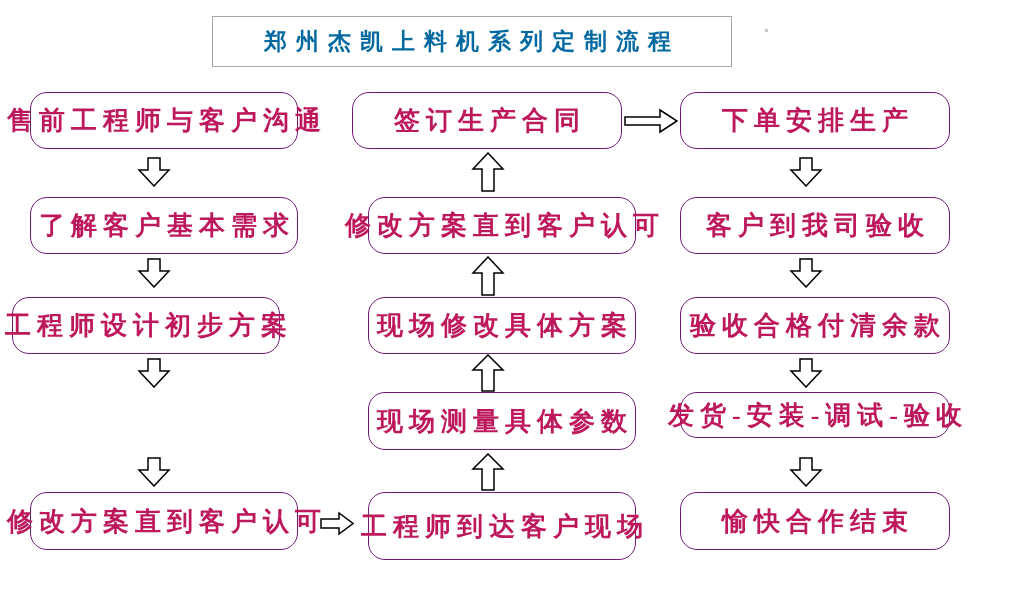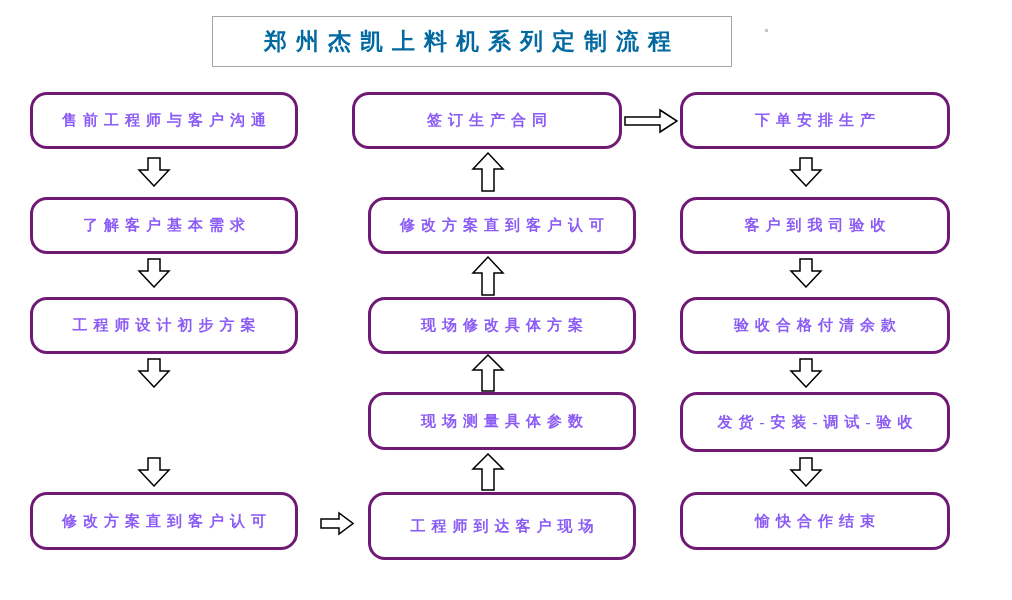--- a/index.html
+++ b/index.html
@@ -10,53 +10,53 @@
   .titlebox{
     position:absolute;left:212px;top:16px;width:518px;height:49px;
     border:1px solid #a6a6a6;background:#fff;
     display:flex;align-items:center;justify-content:center;
   }
   .titletext{
     font-weight:900;font-size:23px;letter-spacing:9px;color:#0369a1;
     font-family:"Liberation Serif", serif;white-space:nowrap;
   }
   .node{
-    position:absolute;background:#ffffff;border:3px solid #701a75;border-radius:17px;
+    position:absolute;background:#ffffff;border:1px solid #701a75;border-radius:17px;
     display:flex;align-items:center;justify-content:center;
-    font-weight:700;font-size:15px;color:#8b5cf6;letter-spacing:6px;
+    font-weight:700;font-size:26px;color:#be185d;letter-spacing:6px;
     text-indent:6px;white-space:nowrap;box-sizing:border-box;
   }
   .arrow{position:absolute;}
   .dot{position:absolute;left:765px;top:29px;width:3px;height:3px;background:#c8c8c8;}
 </style>
 </head>
 <body>
 
 <div class="canvas">
 
   <div class="titlebox">
     <span class="titletext">郑州杰凯上料机系列定制流程</span>
   </div>
   <div class="dot"></div>
 
   <div class="node" style="left:30px;top:92px;width:268px;height:57px;">售前工程师与客户沟通</div>
   <div class="node" style="left:30px;top:197px;width:268px;height:57px;">了解客户基本需求</div>
-  <div class="node" style="left:30px;top:297px;width:268px;height:57px;">工程师设计初步方案</div>
+  <div class="node" style="left:12px;top:297px;width:268px;height:57px;">工程师设计初步方案</div>
   <div class="node" style="left:30px;top:492px;width:268px;height:58px;">修改方案直到客户认可</div>
 
   <div class="node" style="left:352px;top:92px;width:270px;height:57px;">签订生产合同</div>
   <div class="node" style="left:368px;top:197px;width:268px;height:57px;">修改方案直到客户认可</div>
   <div class="node" style="left:368px;top:297px;width:268px;height:57px;">现场修改具体方案</div>
   <div class="node" style="left:368px;top:392px;width:268px;height:58px;">现场测量具体参数</div>
   <div class="node" style="left:368px;top:492px;width:268px;height:68px;">工程师到达客户现场</div>
 
   <div class="node" style="left:680px;top:92px;width:270px;height:57px;">下单安排生产</div>
   <div class="node" style="left:680px;top:197px;width:270px;height:57px;">客户到我司验收</div>
   <div class="node" style="left:680px;top:297px;width:270px;height:57px;">验收合格付清余款</div>
-  <div class="node" style="left:680px;top:392px;width:270px;height:60px;">发货-安装-调试-验收</div>
+  <div class="node" style="left:680px;top:392px;width:270px;height:46px;">发货-安装-调试-验收</div>
   <div class="node" style="left:680px;top:492px;width:270px;height:58px;">愉快合作结束</div>
 
   <svg class="arrow" style="left:137px;top:157px;" width="34" height="30">
       <path d="M11 1 L23 1 L23 13 L32 13 L17 29 L2 13 L11 13 Z" fill="#fff" stroke="#000" stroke-width="1.5"></path>
     </svg>
   <svg class="arrow" style="left:137px;top:258px;" width="34" height="30">
       <path d="M11 1 L23 1 L23 13 L32 13 L17 29 L2 13 L11 13 Z" fill="#fff" stroke="#000" stroke-width="1.5"></path>
     </svg>
   <svg class="arrow" style="left:137px;top:358px;" width="34" height="30">
       <path d="M11 1 L23 1 L23 13 L32 13 L17 29 L2 13 L11 13 Z" fill="#fff" stroke="#000" stroke-width="1.5"></path>

